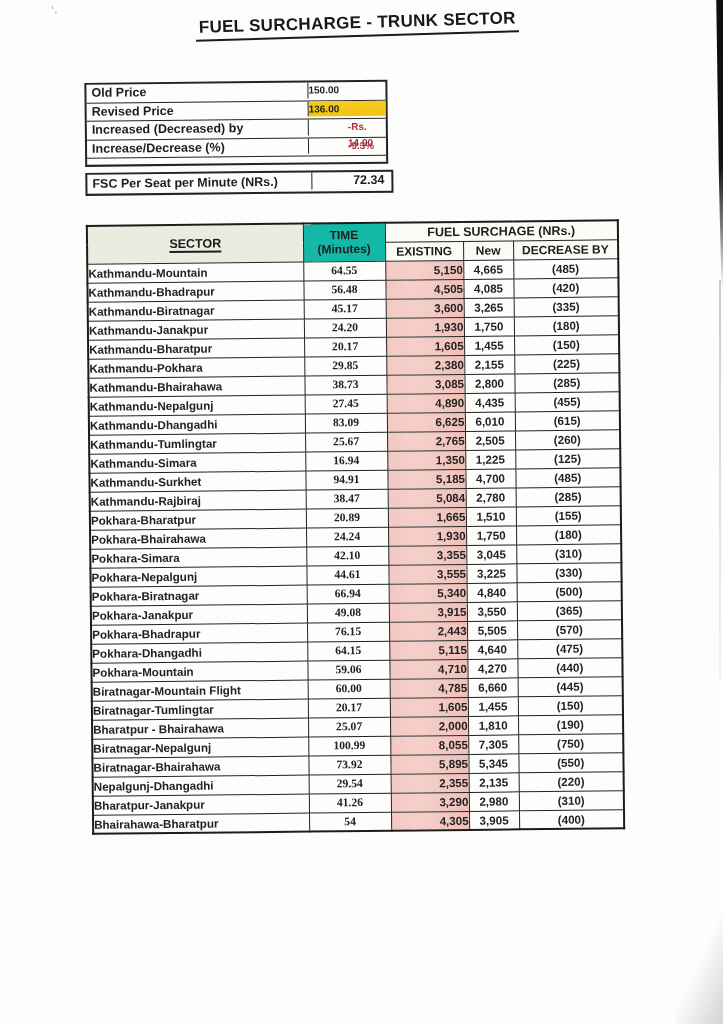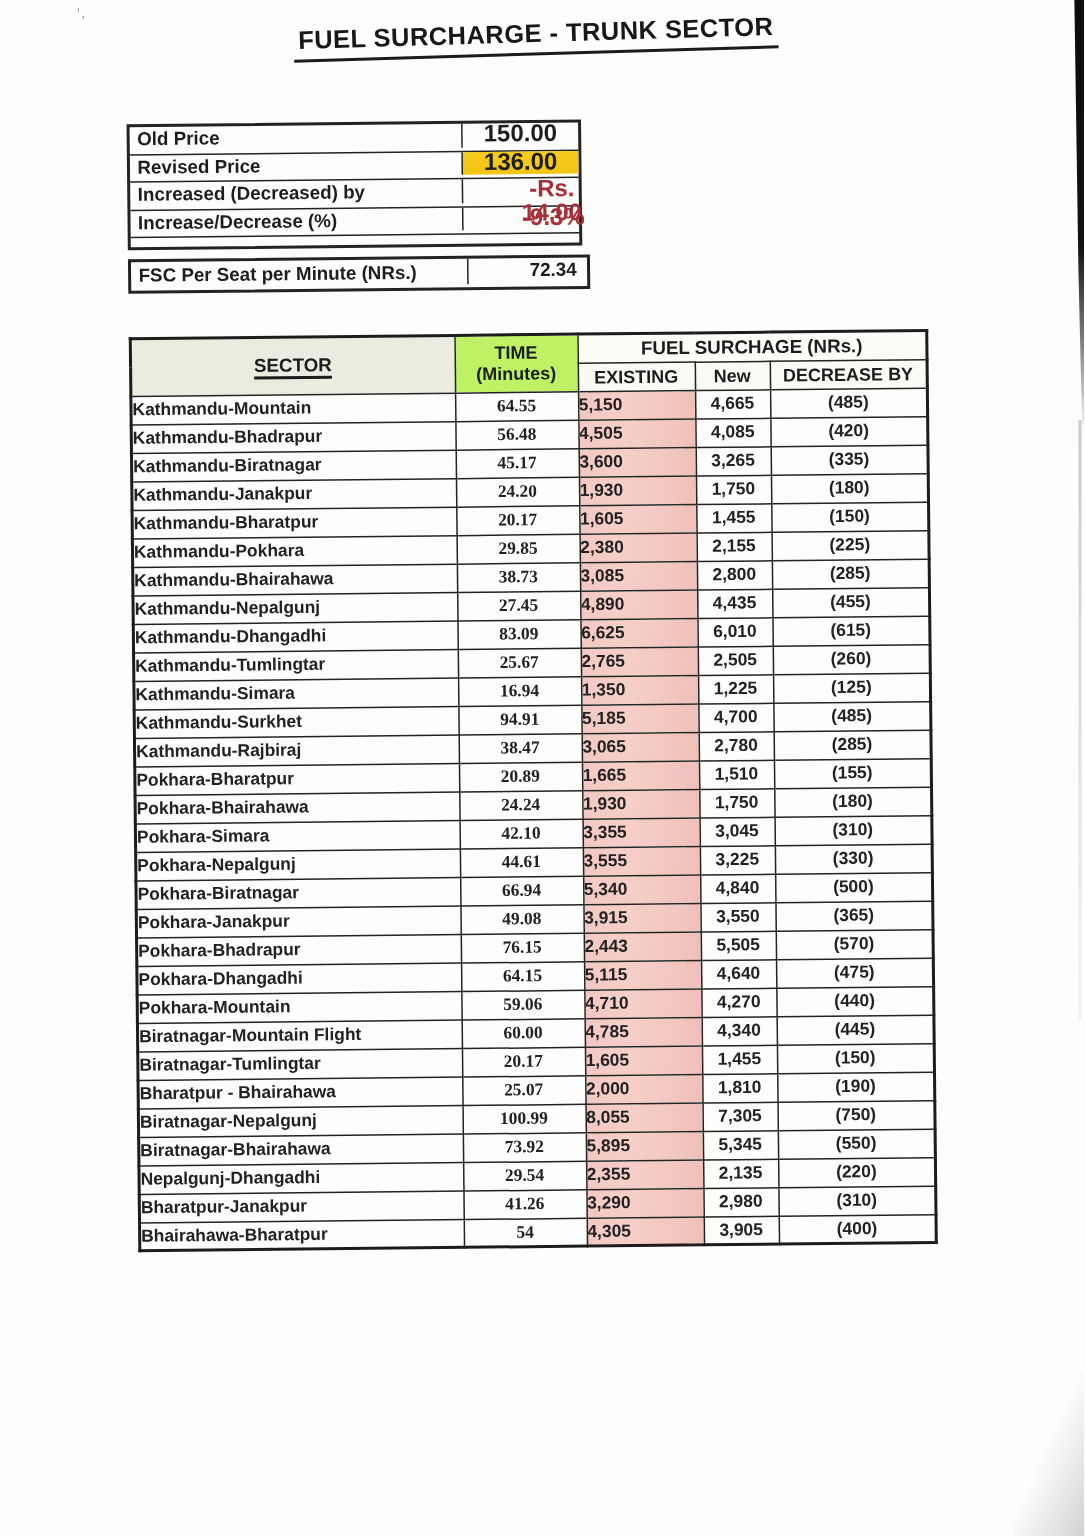--- a/index.html
+++ b/index.html
@@ -46,21 +46,21 @@
   .price-box{
     position:absolute;left:88px;top:80px;width:303px;box-sizing:border-box;
     border:2.2px solid var(--border-dark);background:#FDFDFB;padding-bottom:6px;
   }
   .p-row{display:grid;grid-template-columns:221px 1fr;border-bottom:1.4px solid var(--border-dark);}
   .p-label{
     font-size:12.5px;font-weight:700;padding:1px 2px 1px 5px;height:15.5px;line-height:15.5px;
     white-space:nowrap;overflow:hidden;
   }
   .p-value{
-    font-size:16px;font-weight:700;text-align:center;height:15.5px;line-height:15.5px;
+    font-size:10px;font-weight:700;height:15.5px;line-height:15.5px;
     border-left:1.4px solid var(--border-dark);
   }
   .p-value.hl-yellow{background:linear-gradient(#F5CB1E,var(--yellow-highlight));}
   .p-value.red{color:var(--red-text);padding-left:39px;}
   
   .fsc-box{
     position:absolute;left:88px;top:170px;width:308px;box-sizing:border-box;
     border:2.2px solid var(--border-dark);display:grid;grid-template-columns:224px 1fr;
     background:#FDFDFB;
   }
@@ -72,28 +72,28 @@
     border-collapse:collapse;table-layout:fixed;background:#FDFDFB;
     border:2.4px solid #1c1c1c;
   }
   .main-table th,.main-table td{
     border:1.4px solid var(--border-dark);overflow:hidden;white-space:nowrap;
     padding:0;box-sizing:border-box;
   }
   .main-table thead th{font-weight:700;text-align:center;}
   .h-sector{background:var(--sector-header-tint);font-size:12.5px;}
   .h-sector .u{text-decoration:underline;text-underline-offset:3px;text-decoration-thickness:1.5px;}
-  .h-time{background:#bef264;font-size:12px;line-height:14px;}
+  .h-time{background:#14b8a6;font-size:12px;line-height:14px;}
   .h-group{font-size:12.5px;height:19px;background:#FBFBF7;}
   .h-sub{font-size:12px;height:19px;background:#FAFAF6;}
   .main-table tbody td{height:19px;font-size:11.6px;font-weight:700;color:#222;}
   .c-sector{text-align:left;padding-left:5px;}
   .c-time{text-align:center;font-family:Liberation Serif, serif;}
   .c-existing{
-    text-align:left;
+    text-align:right;
     background:radial-gradient(circle at 35% 40%, #F6D0C9 0%, var(--pink-existing) 60%, #EFBFB8 100%);
   }
   .c-new{text-align:center;margin-top:48px;}
   .c-decrease{text-align:center;color:var(--red-text);font-size:12px;}
 </style>
 </head>
 <body>
 
 <div class="page">
 
@@ -238,21 +238,21 @@
           <tr>
     <td class="c-sector">Kathmandu-Surkhet</td>
     <td class="c-time">94.91</td>
     <td class="c-existing">5,185</td>
     <td class="c-new">4,700</td>
     <td class="c-decrease">(485)</td>
   </tr>
           <tr>
     <td class="c-sector">Kathmandu-Rajbiraj</td>
     <td class="c-time">38.47</td>
-    <td class="c-existing">3,065</td>
+    <td class="c-existing">5,084</td>
     <td class="c-new">2,780</td>
     <td class="c-decrease">(285)</td>
   </tr>
           <tr>
     <td class="c-sector">Pokhara-Bharatpur</td>
     <td class="c-time">20.89</td>
     <td class="c-existing">1,665</td>
     <td class="c-new">1,510</td>
     <td class="c-decrease">(155)</td>
   </tr>
@@ -309,21 +309,21 @@
     <td class="c-sector">Pokhara-Mountain</td>
     <td class="c-time">59.06</td>
     <td class="c-existing">4,710</td>
     <td class="c-new">4,270</td>
     <td class="c-decrease">(440)</td>
   </tr>
           <tr>
     <td class="c-sector">Biratnagar-Mountain Flight</td>
     <td class="c-time">60.00</td>
     <td class="c-existing">4,785</td>
-    <td class="c-new">4,340</td>
+    <td class="c-new">6,660</td>
     <td class="c-decrease">(445)</td>
   </tr>
           <tr>
     <td class="c-sector">Biratnagar-Tumlingtar</td>
     <td class="c-time">20.17</td>
     <td class="c-existing">1,605</td>
     <td class="c-new">1,455</td>
     <td class="c-decrease">(150)</td>
   </tr>
           <tr>

